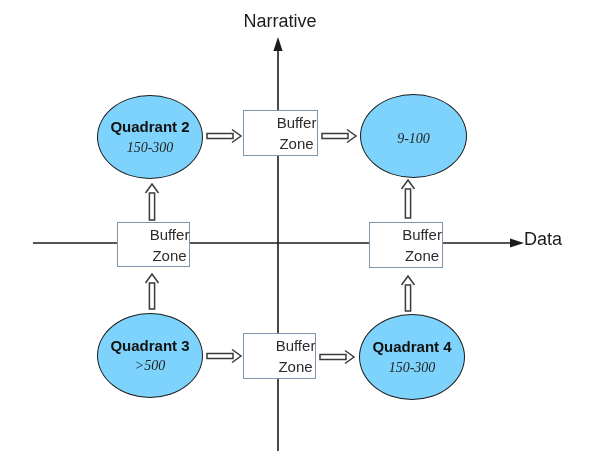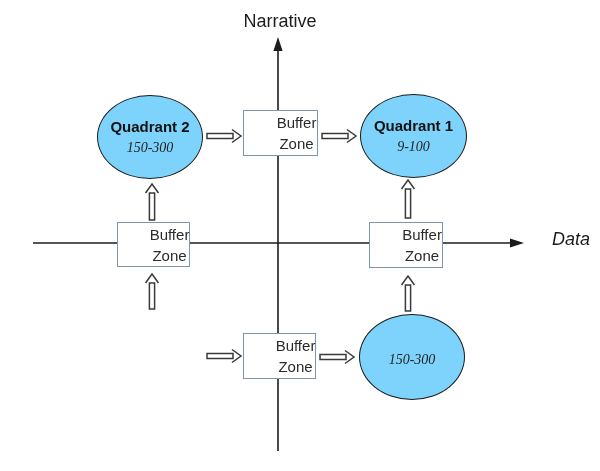--- a/index.html
+++ b/index.html
@@ -25,23 +25,22 @@
     color: #1c1c1c;
     font-size: 18px;
     white-space: nowrap;
   }
   .axis-label.vertical {
     left: 280px;
     top: 11px;
     transform: translateX(-50%);
   }
   .axis-label.horizontal {
-    left: 552px;
+    left: 524px;
     top: 229px;
-    font-style: italic;
   }
   .ellipse {
     position: absolute;
     border: 1.6px solid #1c1c1c;
     border-radius: 50%;
     background: #7dd3fc;
     display: flex;
     flex-direction: column;
     align-items: center;
     justify-content: center;
@@ -159,22 +158,26 @@
   <div class="buffer-box" style="left:243px; top:333px; width:73px; height:46px;">
     <div class="label">Buffer Zone</div>
   </div>
 
   <div class="ellipse" style="left:97px; top:95px; width:106px; height:84px;">
     <div class="title">Quadrant 2</div>
     <div class="range">150-300</div>
   </div>
 
   <div class="ellipse" style="left:360px; top:94px; width:107px; height:84px;">
-    <div class="title">Quadrant 1</div>
     <div class="range">9-100</div>
   </div>
 
+  <div class="ellipse" style="left:97px; top:313px; width:106px; height:85px;">
+    <div class="title">Quadrant 3</div>
+    <div class="range">&gt;500</div>
+  </div>
 
   <div class="ellipse" style="left:359px; top:314px; width:106px; height:86px;">
+    <div class="title">Quadrant 4</div>
     <div class="range">150-300</div>
   </div>
 
 </div>
 
 </body></html>

